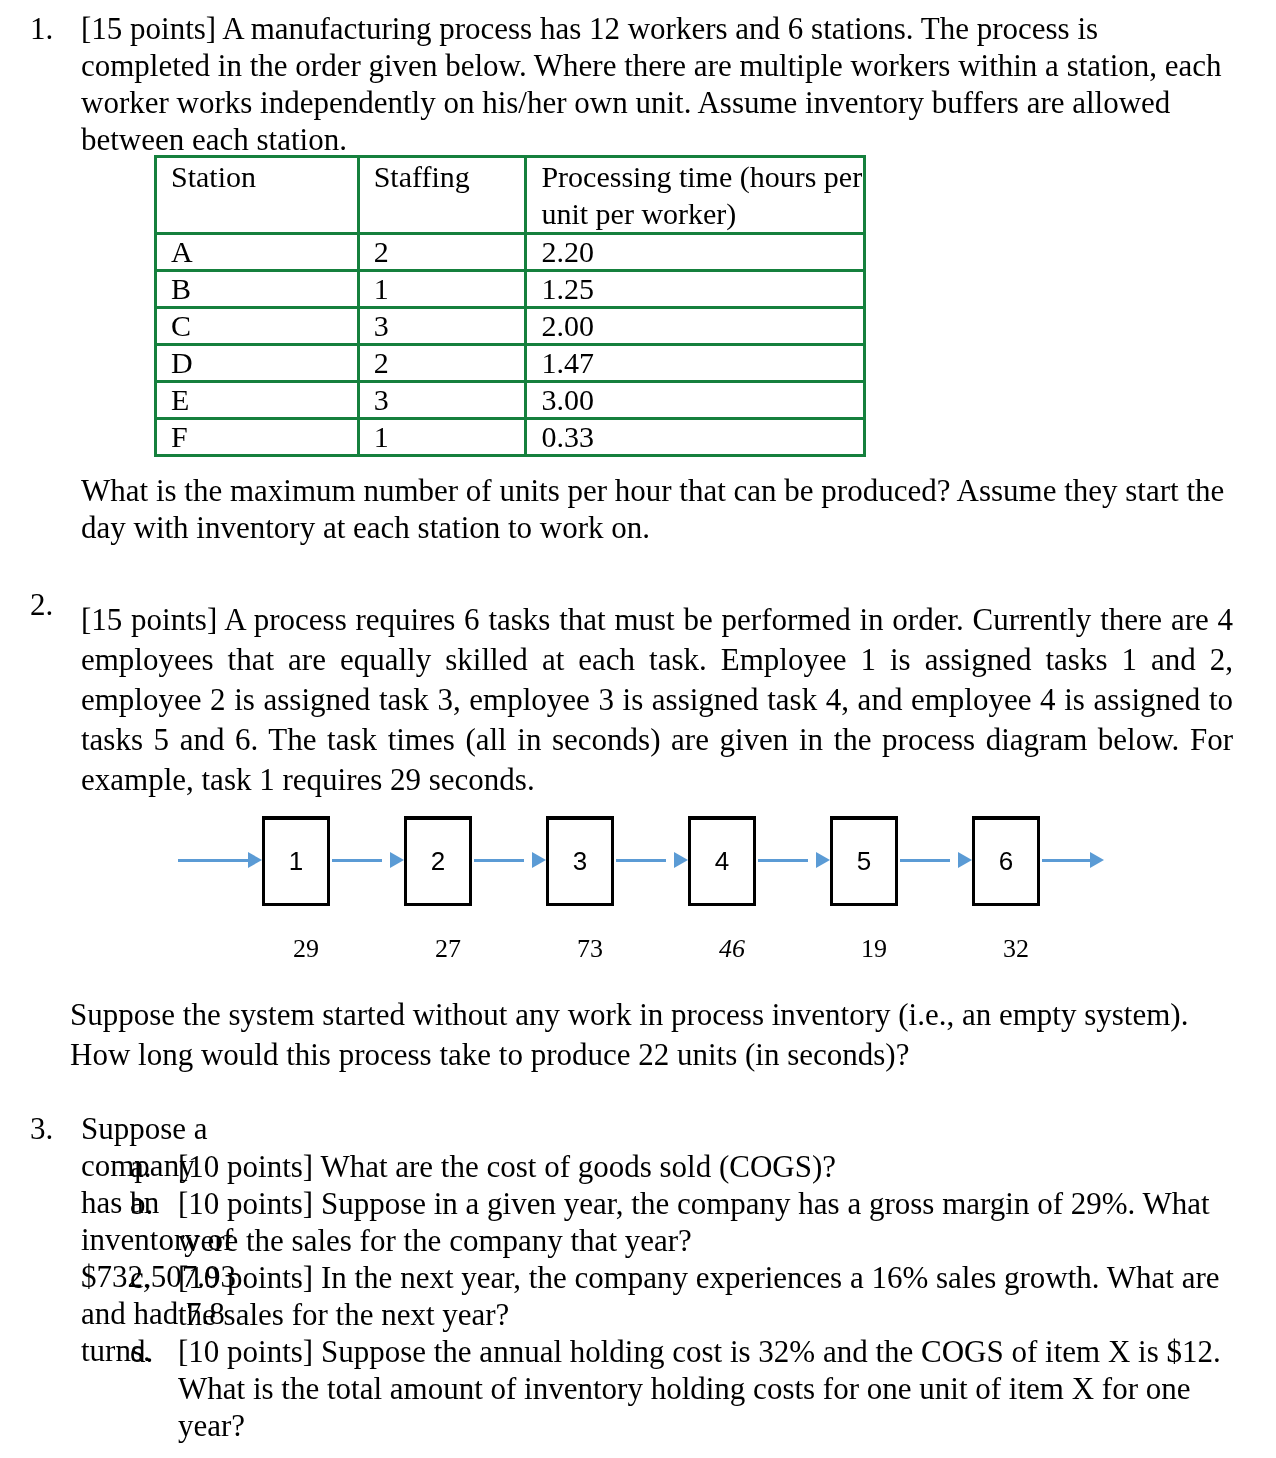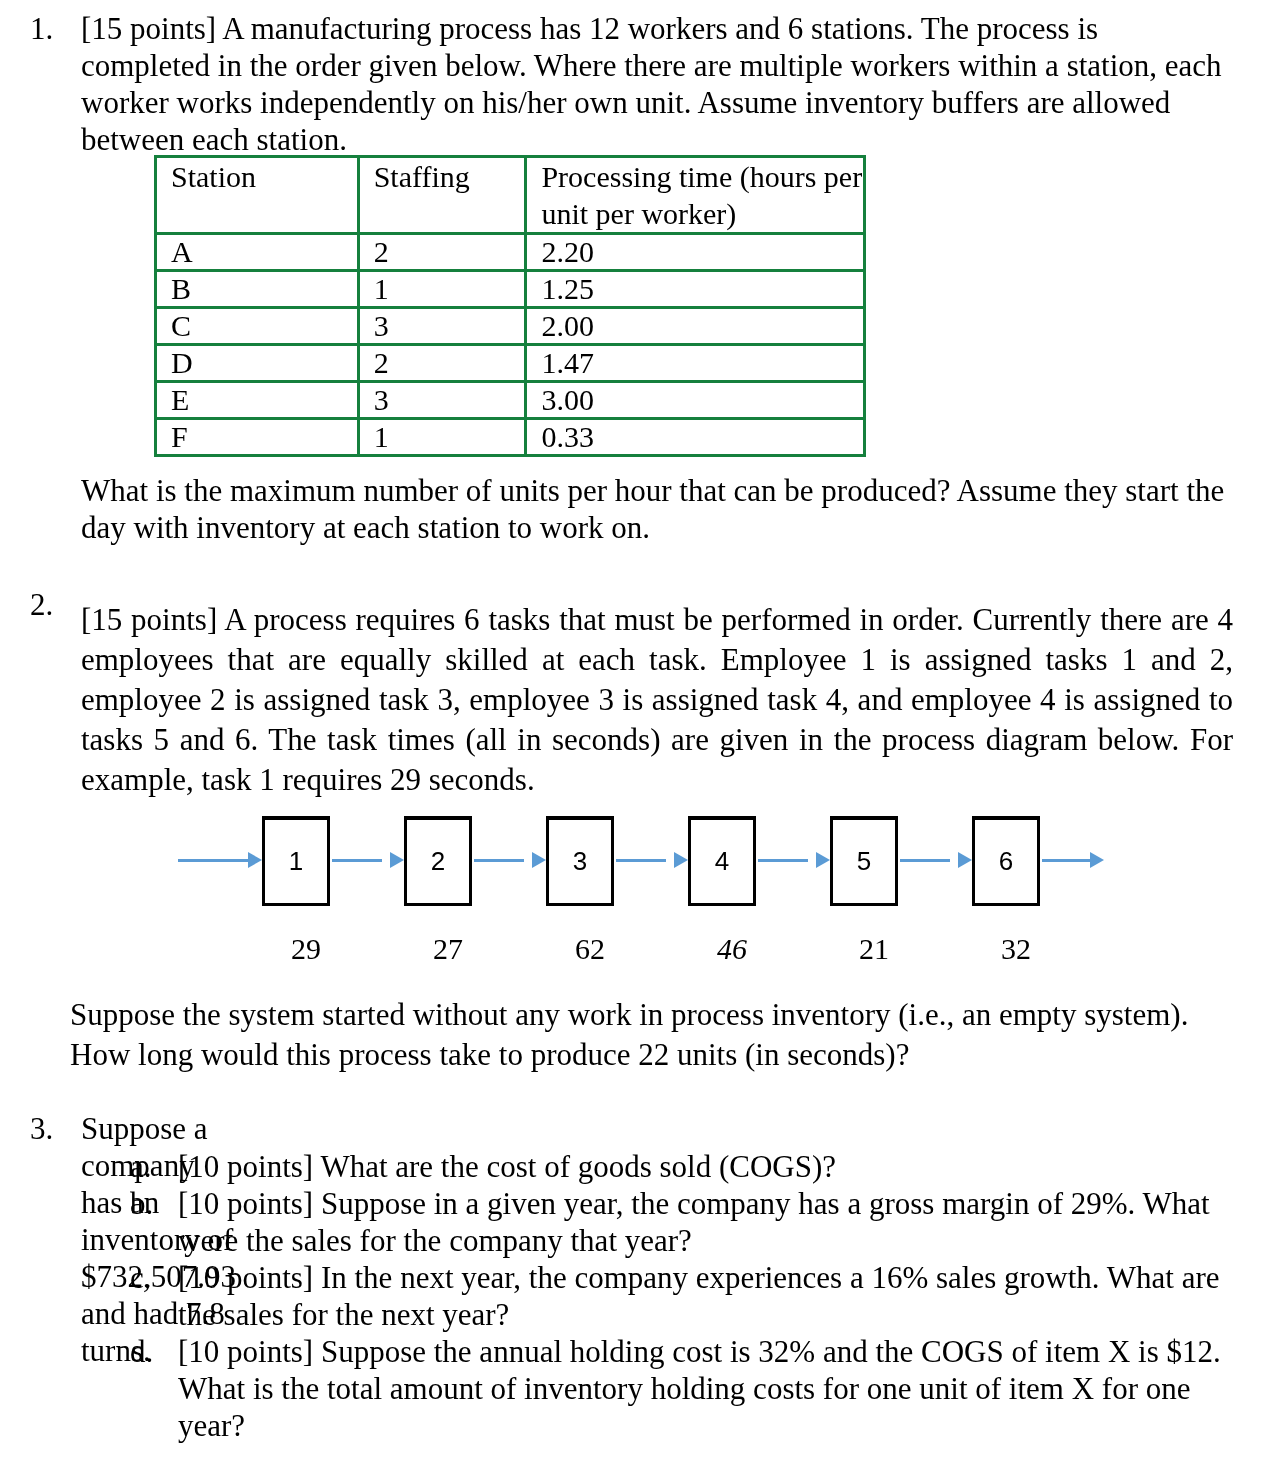--- a/index.html
+++ b/index.html
@@ -44,21 +44,21 @@
       border: 3px solid #000; border-top-width: 4px; box-sizing: border-box;
       font-family: "Liberation Sans", "DejaVu Sans", sans-serif; font-size: 26px;
       display: flex; align-items: center; justify-content: center; background: #fff;
     }
     .arrow { position: absolute; top: 47px; height: 3px; background: #5b9bd5; }
     .arrowhead {
       position: absolute; top: 40px; width: 0; height: 0;
       border-top: 8px solid transparent; border-bottom: 8px solid transparent;
       border-left: 14px solid #5b9bd5;
     }
-    .time { position: absolute; top: 118px; width: 68px; text-align: center; font-size: 30px; }
+    .time { position: absolute; top: 118px; width: 68px; text-align: center; font-size: 26px; }
 
     .q2after { position: absolute; left: 70px; top: 995px; width: 1150px; white-space: normal; line-height: 40px; }
 
     
     #q3 .num { left: 30px; top: 1110px; }
     #q3 .lead { position: absolute; left: 81px; top: 1110px; }
     .sub { position: absolute; left: 130px; width: 1110px; }
     .sub .lbl { position: absolute; left: 0; }
     .sub .txt { position: absolute; left: 48px; width: 1060px; white-space: normal; line-height: 37px; }
   </style>
@@ -145,23 +145,23 @@
 
     <div class="box" style="left:92px;">1</div>
     <div class="box" style="left:234px;">2</div>
     <div class="box" style="left:376px;">3</div>
     <div class="box" style="left:518px;">4</div>
     <div class="box" style="left:660px;">5</div>
     <div class="box" style="left:802px;">6</div>
 
     <div class="time" style="left:102px;">29</div>
     <div class="time" style="left:244px;">27</div>
-    <div class="time" style="left:386px;">62</div>
+    <div class="time" style="left:386px;">73</div>
     <div class="time" style="left:528px;font-style:italic;">46</div>
-    <div class="time" style="left:670px;">21</div>
+    <div class="time" style="left:670px;">19</div>
     <div class="time" style="left:812px;">32</div>
   </div>
 
   <div class="q2after">Suppose the system started without any work in process inventory (i.e., an empty system). How long would this process take to produce 22 units (in seconds)?</div>
 </div>
 
 <div id="q3" class="q">
   <span class="num">3.</span>
   <span class="lead">Suppose a company has an inventory of $732,507.93 and had 7.8 turns.</span>
 

